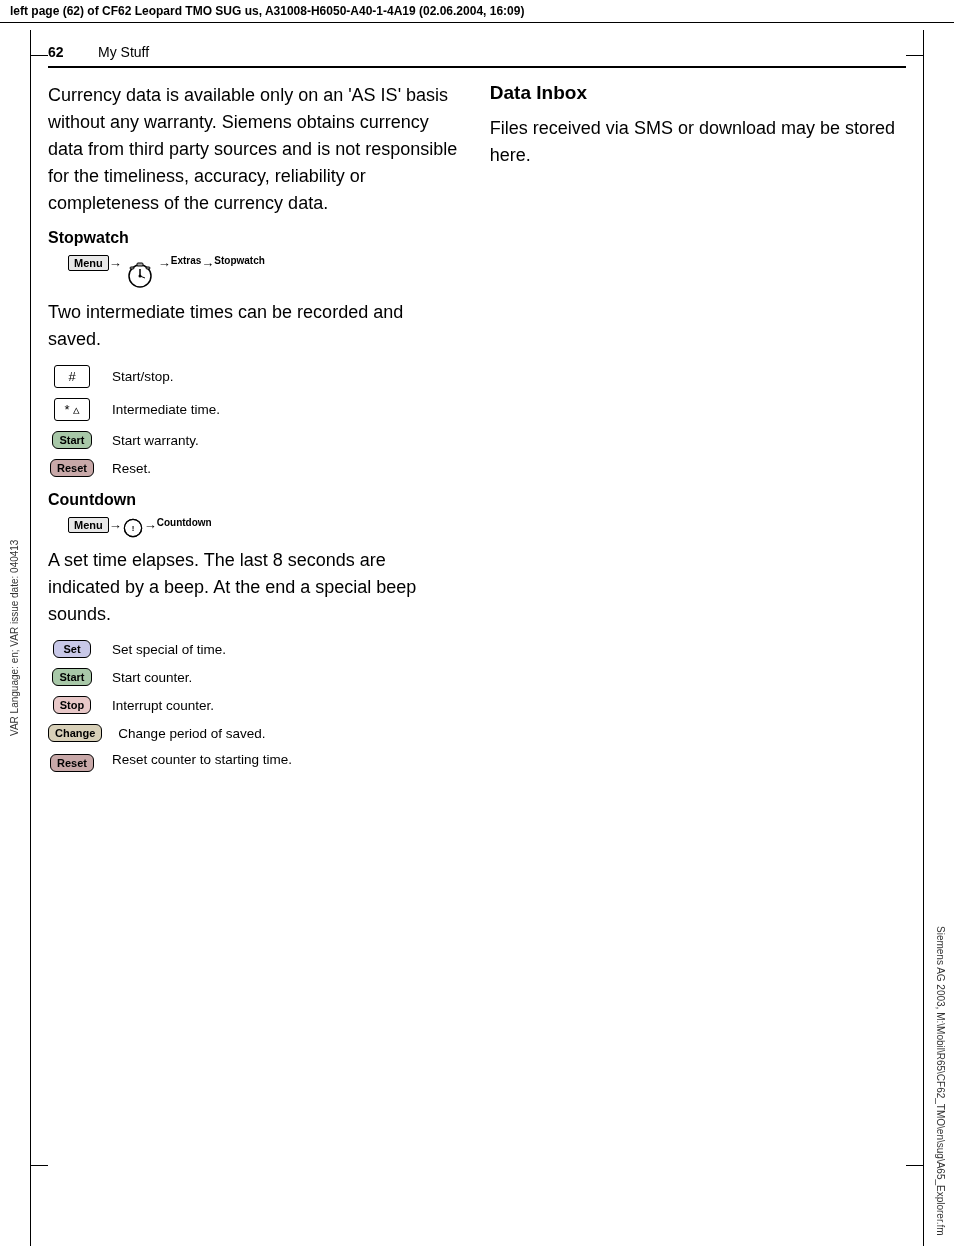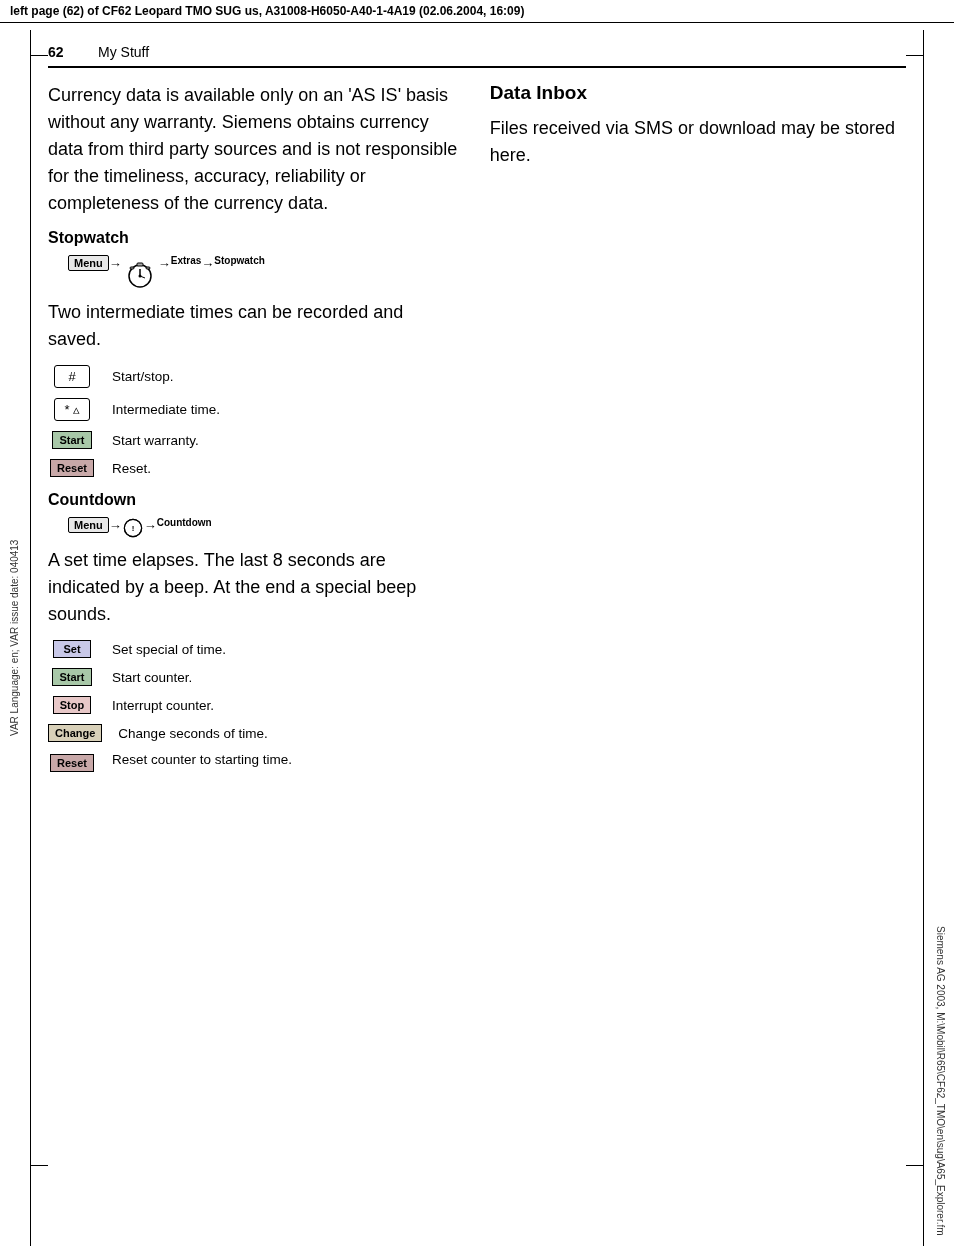--- a/index.html
+++ b/index.html
@@ -241,21 +241,21 @@
       display: inline-block;
     }
 
     
     .soft-key {
       border: 1.5px solid #000;
       padding: 2px 6px;
       font-size: 11px;
       font-weight: bold;
       background: #d0d0d0;
-      border-radius: 0;
+      border-radius: 6px;
       display: inline-block;
       min-width: 38px;
       text-align: center;
     }
 
     .soft-key-start { background: #a8c8a8; }
     .soft-key-reset { background: #c8a8a8; }
     .soft-key-set   { background: #c8c8e8; }
     .soft-key-stop  { background: #e8c8c8; }
     .soft-key-change { background: #d8d0b8; min-width: 48px; }
@@ -399,21 +399,21 @@
           <div class="icon-cell">
             <span class="soft-key soft-key-stop">Stop</span>
           </div>
           <span class="icon-desc">Interrupt counter.</span>
         </div>
 
         <div class="icon-row">
           <div class="icon-cell">
             <span class="soft-key soft-key-change">Change</span>
           </div>
-          <span class="icon-desc">Change seconds of time.</span>
+          <span class="icon-desc">Change period of saved.</span>
         </div>
 
         <div class="icon-row" style="align-items: flex-start;">
           <div class="icon-cell" style="padding-top:2px;">
             <span class="soft-key soft-key-reset2">Reset</span>
           </div>
           <span class="icon-desc">Reset counter to starting time.</span>
         </div>
       </div>
 

